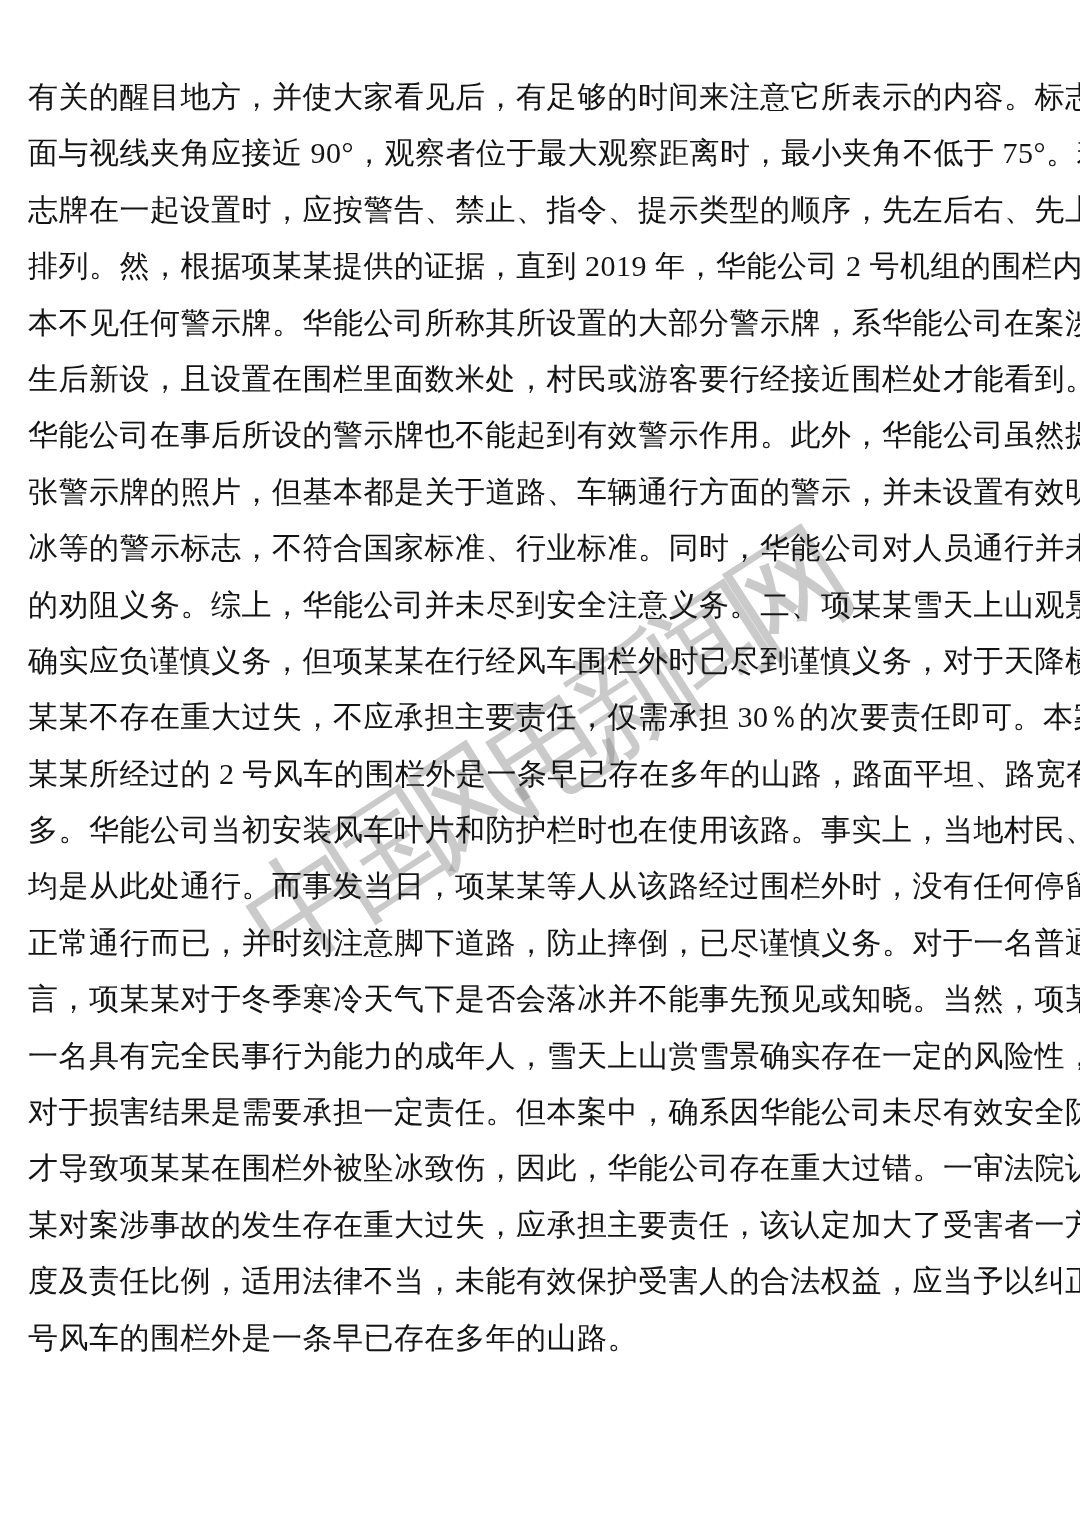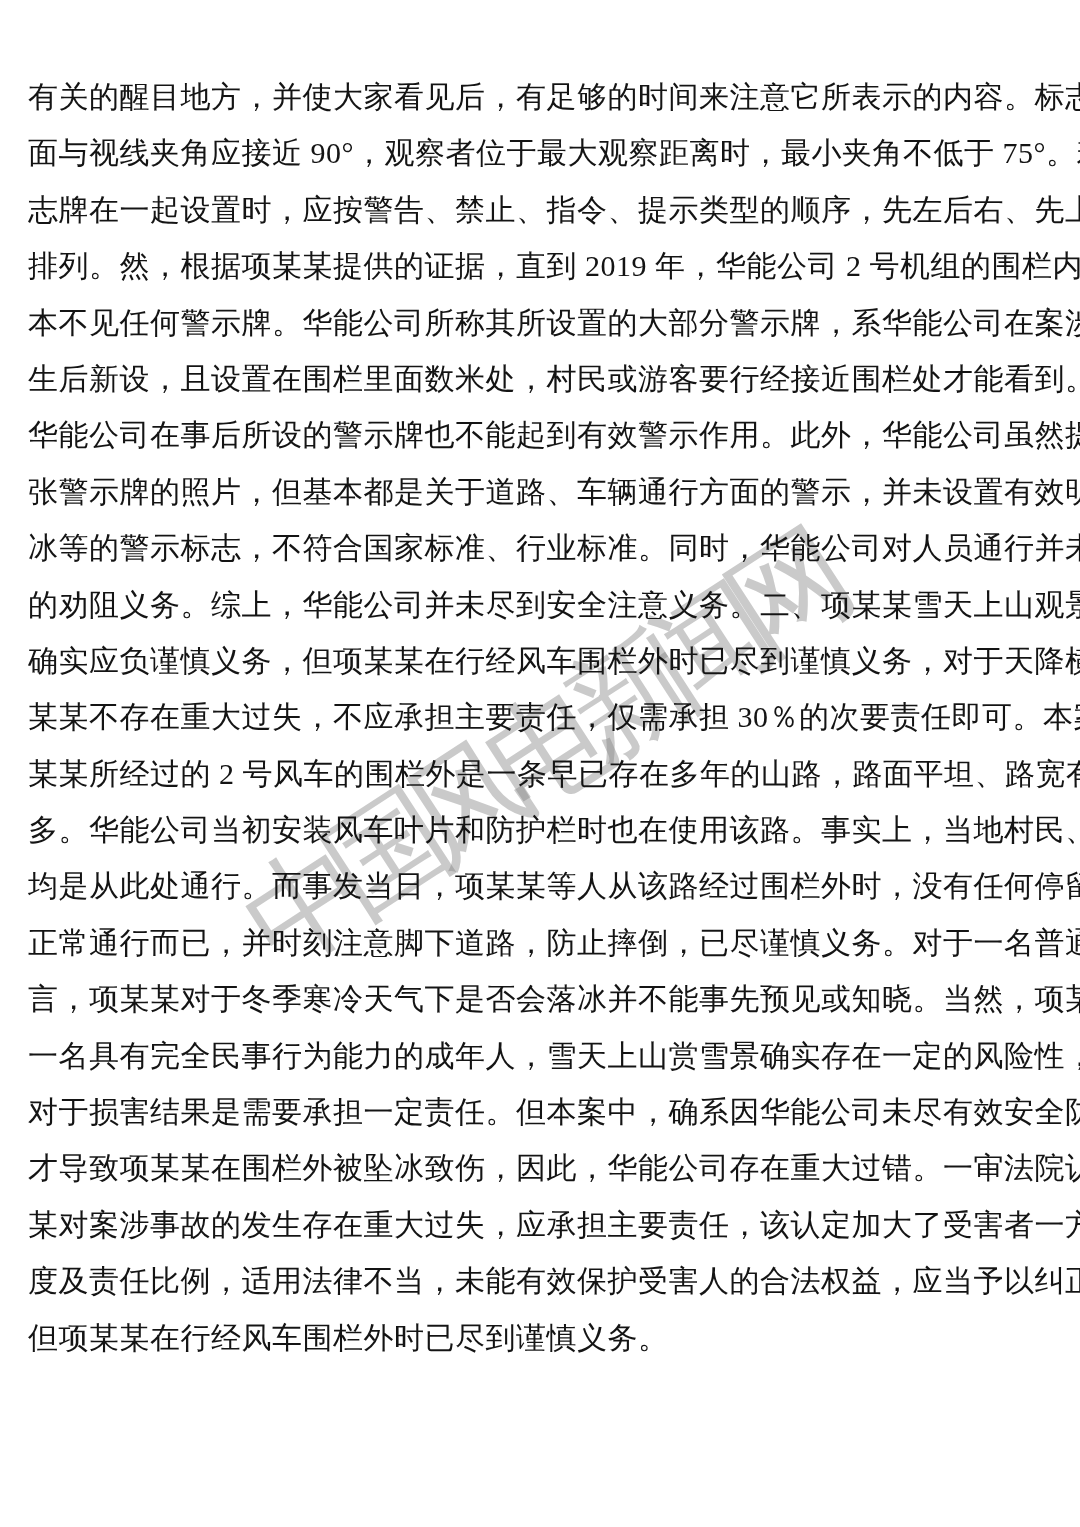--- a/index.html
+++ b/index.html
@@ -72,15 +72,15 @@
       <div class="text-line">某某所经过的 2 号风车的围栏外是一条早已存在多年的山路，路面平坦、路宽有 1 米</div>
       <div class="text-line">多。华能公司当初安装风车叶片和防护栏时也在使用该路。事实上，当地村民、牛羊等</div>
       <div class="text-line">均是从此处通行。而事发当日，项某某等人从该路经过围栏外时，没有任何停留，仅是</div>
       <div class="text-line">正常通行而已，并时刻注意脚下道路，防止摔倒，已尽谨慎义务。对于一名普通百姓而</div>
       <div class="text-line">言，项某某对于冬季寒冷天气下是否会落冰并不能事先预见或知晓。当然，项某某作为</div>
       <div class="text-line">一名具有完全民事行为能力的成年人，雪天上山赏雪景确实存在一定的风险性，项某某</div>
       <div class="text-line">对于损害结果是需要承担一定责任。但本案中，确系因华能公司未尽有效安全防护义务，</div>
       <div class="text-line">才导致项某某在围栏外被坠冰致伤，因此，华能公司存在重大过错。一审法院认定项某</div>
       <div class="text-line">某对案涉事故的发生存在重大过失，应承担主要责任，该认定加大了受害者一方过错程</div>
       <div class="text-line">度及责任比例，适用法律不当，未能有效保护受害人的合法权益，应当予以纠正。综上，</div>
-      <div class="text-line last-line">但项某某在行经风车围栏外时已尽到谨慎义务。</div>
+      <div class="text-line last-line">号风车的围栏外是一条早已存在多年的山路。</div>
     </div>
 </div>
 
 </body></html>

